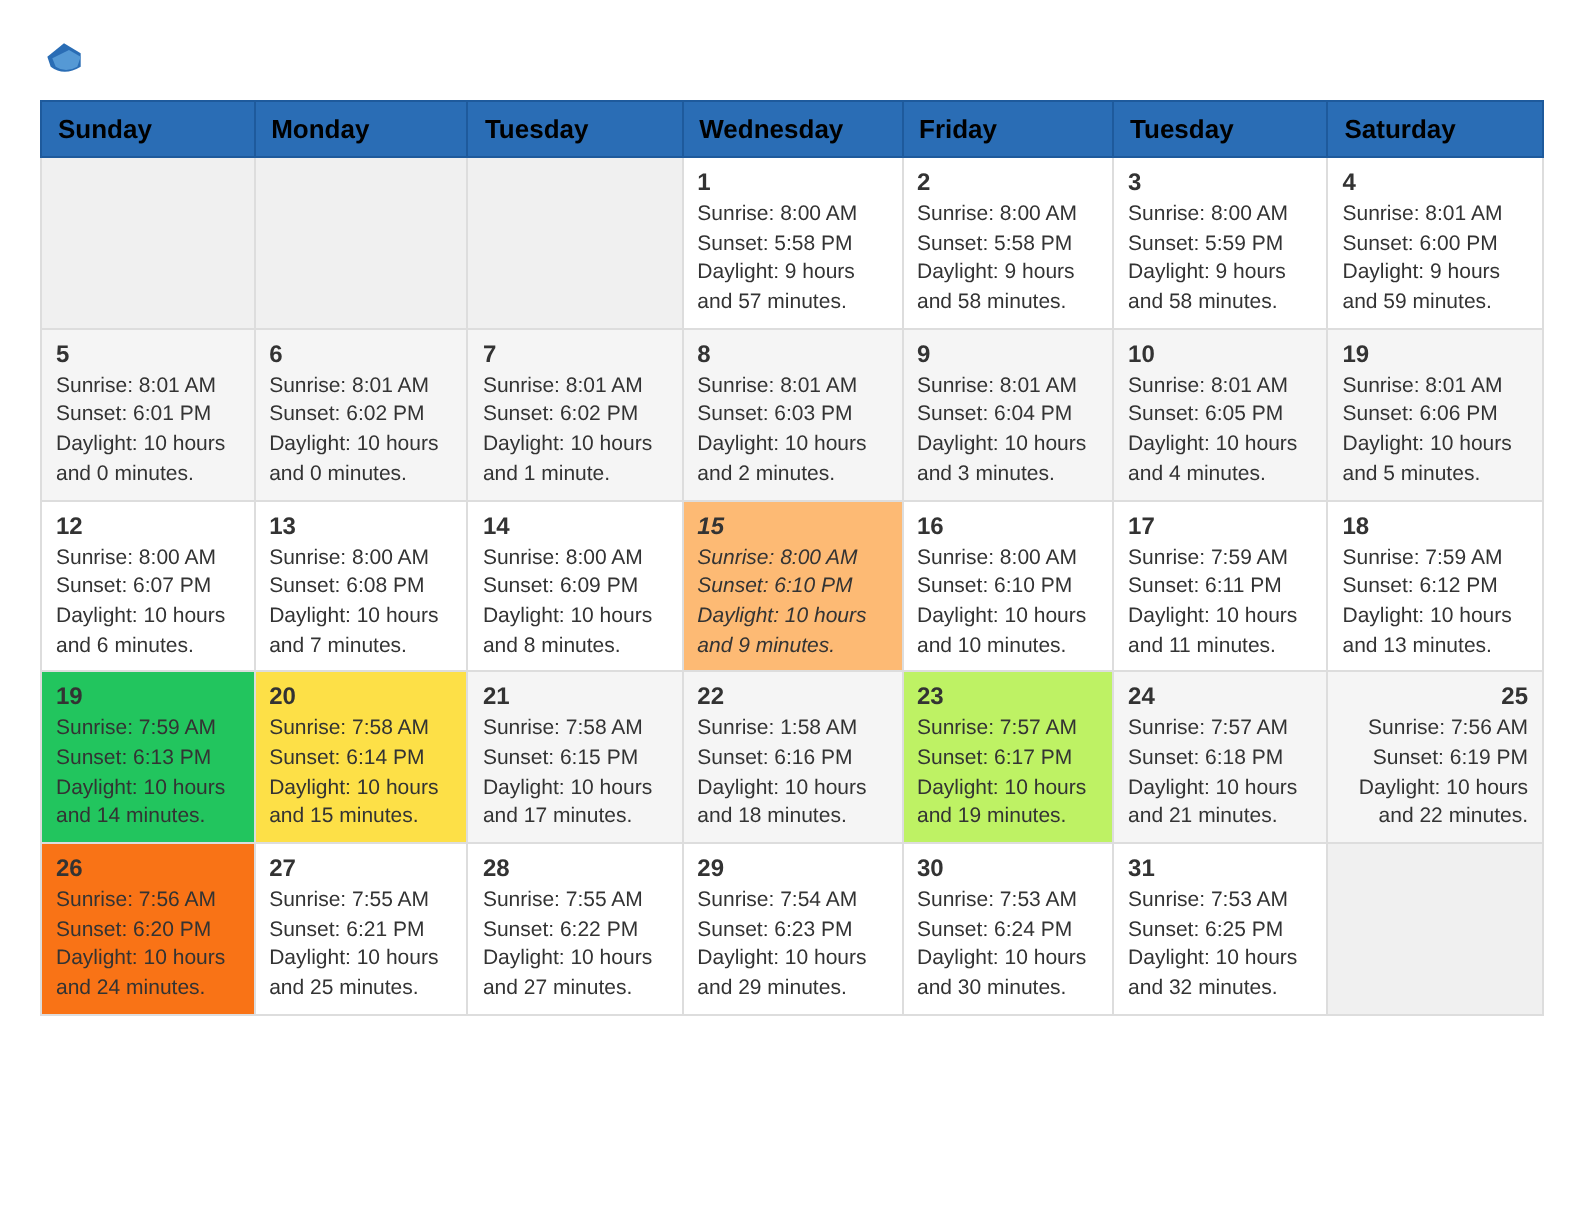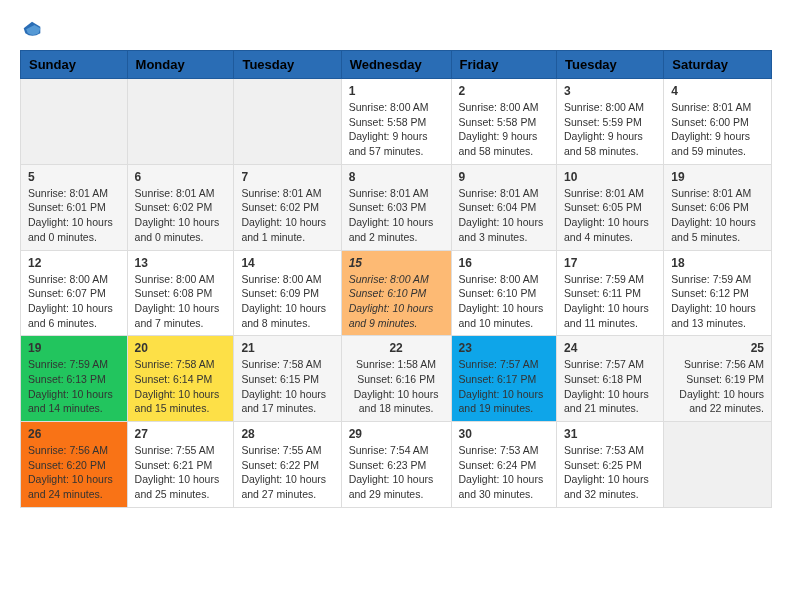--- a/index.html
+++ b/index.html
@@ -252,27 +252,27 @@
           <div class="day-info">Sunrise: 7:58 AM
 Sunset: 6:14 PM
 Daylight: 10 hours and 15 minutes.</div>
         </td>
         <td style="background: rgb(245, 245, 245);">
           <span class="day-number">21</span>
           <div class="day-info">Sunrise: 7:58 AM
 Sunset: 6:15 PM
 Daylight: 10 hours and 17 minutes.</div>
         </td>
-        <td style="background: rgb(245, 245, 245); text-align: center;">
+        <td style="background: rgb(245, 245, 245);">
           <span class="day-number">22</span>
           <div class="day-info">Sunrise: 1:58 AM
 Sunset: 6:16 PM
 Daylight: 10 hours and 18 minutes.</div>
         </td>
-        <td style="background: #0ea5e9;">
+        <td style="background: #bef264;">
           <span class="day-number">23</span>
           <div class="day-info">Sunrise: 7:57 AM
 Sunset: 6:17 PM
 Daylight: 10 hours and 19 minutes.</div>
         </td>
         <td style="background: rgb(245, 245, 245);">
           <span class="day-number">24</span>
           <div class="day-info">Sunrise: 7:57 AM
 Sunset: 6:18 PM
 Daylight: 10 hours and 21 minutes.</div>

